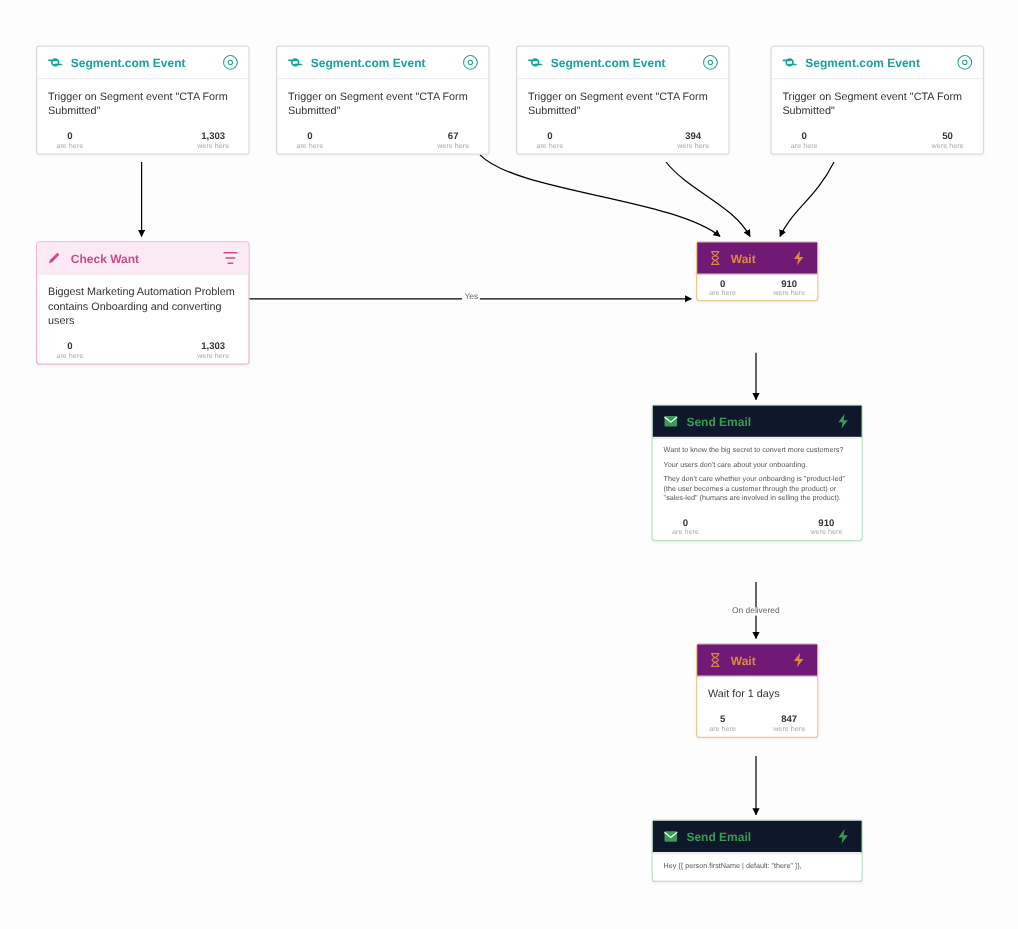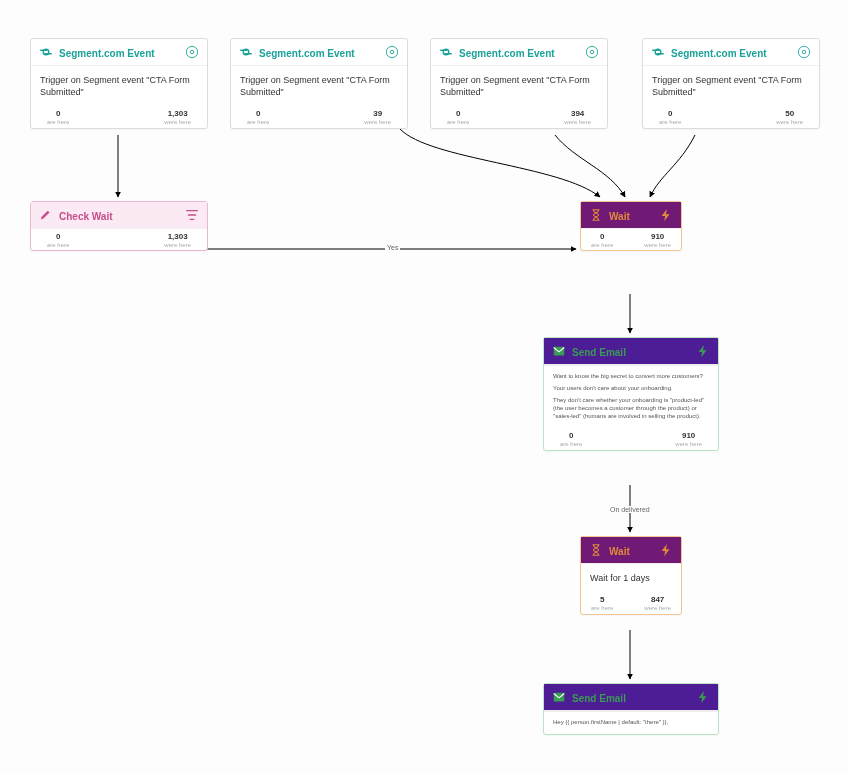--- a/index.html
+++ b/index.html
@@ -3,21 +3,21 @@
 <meta charset="utf-8">
 <style>
 html,body{margin:0;padding:0;width:848px;height:774px;background:#fdfdfd;font-family:-apple-system,BlinkMacSystemFont,"Segoe UI",Helvetica,Arial,sans-serif;font-size:10px;color:#222;overflow:hidden}
 .canvas{position:relative;width:848px;height:774px}
 svg.edges{position:absolute;left:0;top:0;width:848px;height:774px;pointer-events:none}
 .node{position:absolute;background:#fff;border:1px solid #dcdcdc;border-radius:3px;box-shadow:0 1px 2px rgba(0,0,0,.04)}
 .hdr{display:flex;align-items:flex-end;gap:6px;padding:6px 8px;border-bottom:1px solid #eee;font-weight:600;font-size:10px}
 .hdr.teal{color:#1aa298}
 .hdr.pink{color:#c74d8c;background:#fbeaf3}
 .hdr.orange{color:#e0893a;background:#701a75}
-.hdr.green{color:#3a9b55;background:#4c1d95}
+.hdr.green{color:#3a9b55;background:#0f172a}
 .node.pink{border-color:#ecb7d4}
 .node.orange{border-color:#f2c690}
 .node.green{border-color:#bde3c7}
 .ic{width:14px;height:14px;flex:0 0 14px}
 .ic svg{width:14px;height:14px;display:block}
 .badge{margin-left:auto;width:14px;height:14px;display:flex;align-items:center;justify-content:center}
 .badge svg{width:14px;height:14px}
 .body{padding:8px 9px;font-size:9px;line-height:1.35;color:#333}
 .emailprev{padding:6px 9px 8px;font-size:6px;line-height:1.35;color:#555;border-top:1px solid #eee}
 .stats{display:flex;justify-content:space-between;padding:2px 16px 2px;margin-top:2px}
@@ -103,21 +103,21 @@
           </svg>
         </span>
   </div>
   <div class="body">Trigger on Segment event "CTA Form Submitted"</div>
   <div class="stats">
     <div class="stat">
           <div class="n">0</div>
           <div class="l">are here</div>
         </div>
     <div class="stat">
-          <div class="n">39</div>
+          <div class="n">67</div>
           <div class="l">were here</div>
         </div>
   </div>
 </div>
 
 <div class="node" style="left:430px;top:38px;width:176px">
   <div class="hdr teal">
     <span class="ic">
           <svg viewBox="0 0 16 16">
             <circle cx="8" cy="8" r="3.2" fill="none" stroke="#1aa298" stroke-width="1.6"></circle>
@@ -174,27 +174,28 @@
   </div>
 </div>
 
 <div class="node pink" style="left:30px;top:201px;width:176px">
   <div class="hdr pink">
     <span class="ic">
           <svg viewBox="0 0 16 16">
             <path d="M2 13l1-3 7-7 2 2-7 7-3 1z" fill="#c74d8c"></path>
           </svg>
         </span>
-    <span>Check Wait</span>
+    <span>Check Want</span>
     <span class="badge">
           <svg viewBox="0 0 16 16">
             <path d="M2 3h12M4 8h8M6 13h4" stroke="#c74d8c" stroke-width="1.6" stroke-linecap="round"></path>
           </svg>
         </span>
   </div>
+  <div class="body">Biggest Marketing Automation Problem contains Onboarding and converting users</div>
   <div class="stats">
     <div class="stat">
           <div class="n">0</div>
           <div class="l">are here</div>
         </div>
     <div class="stat">
           <div class="n">1,303</div>
           <div class="l">were here</div>
         </div>
   </div>

